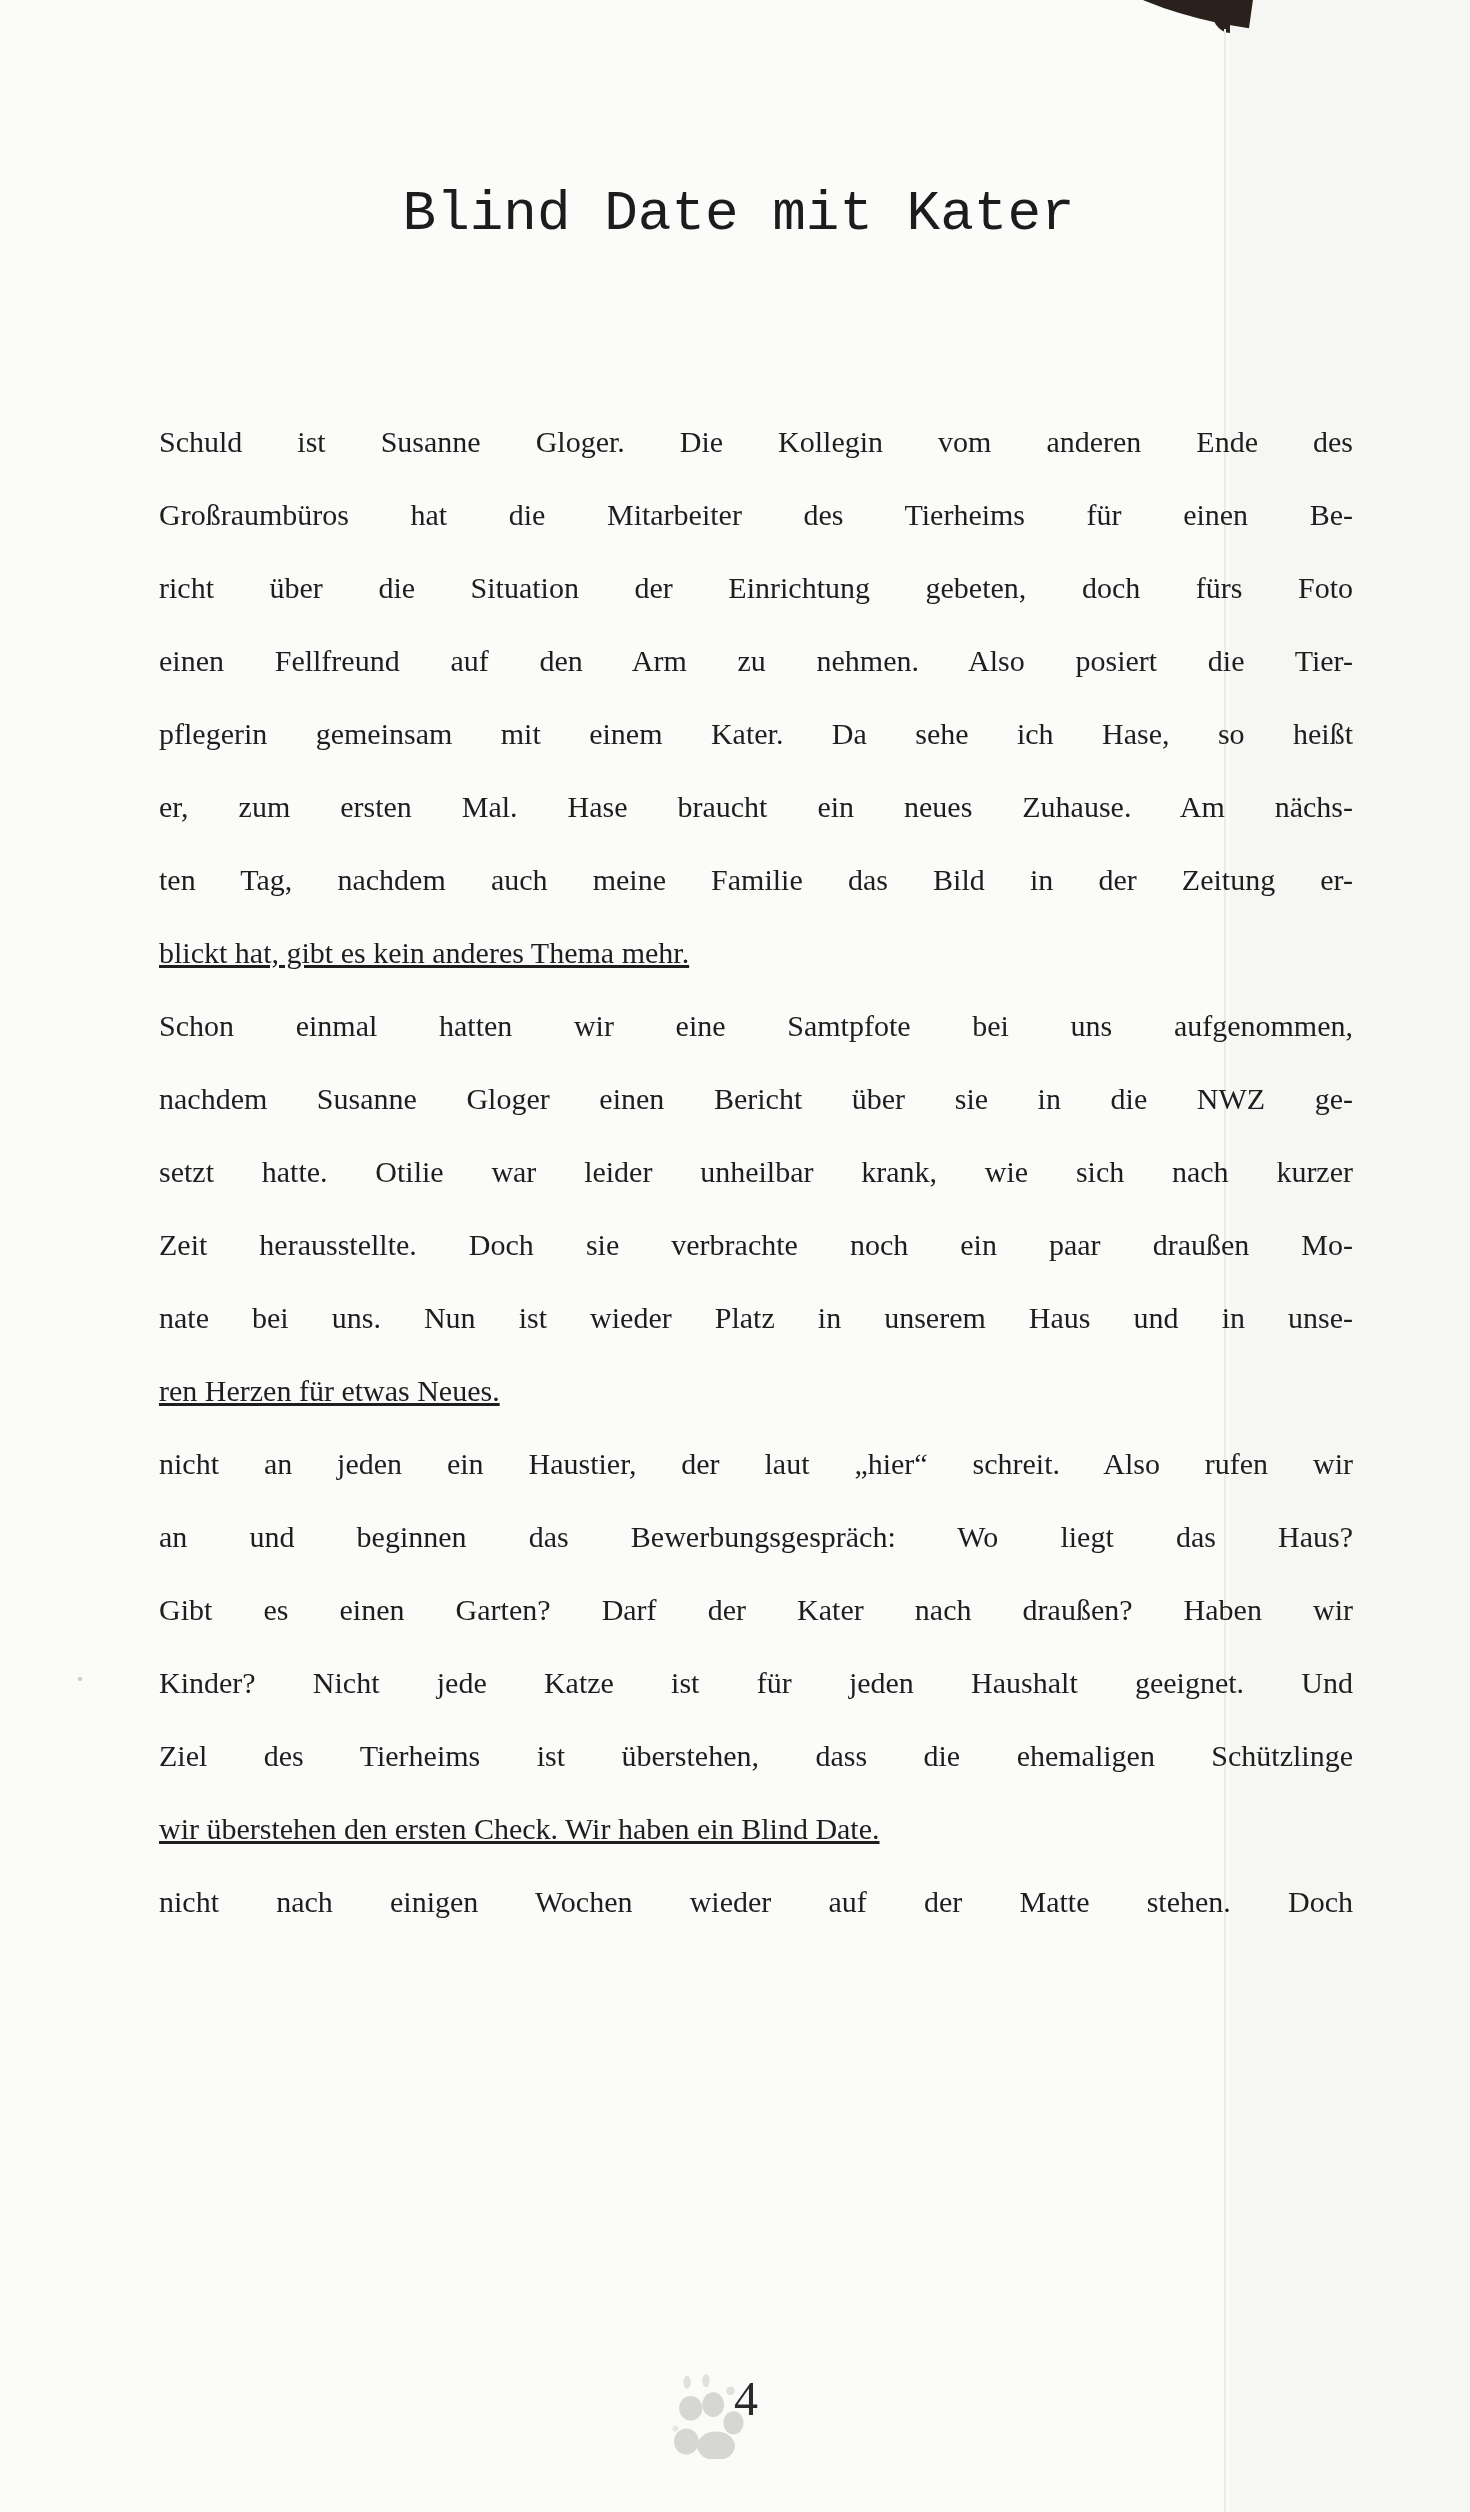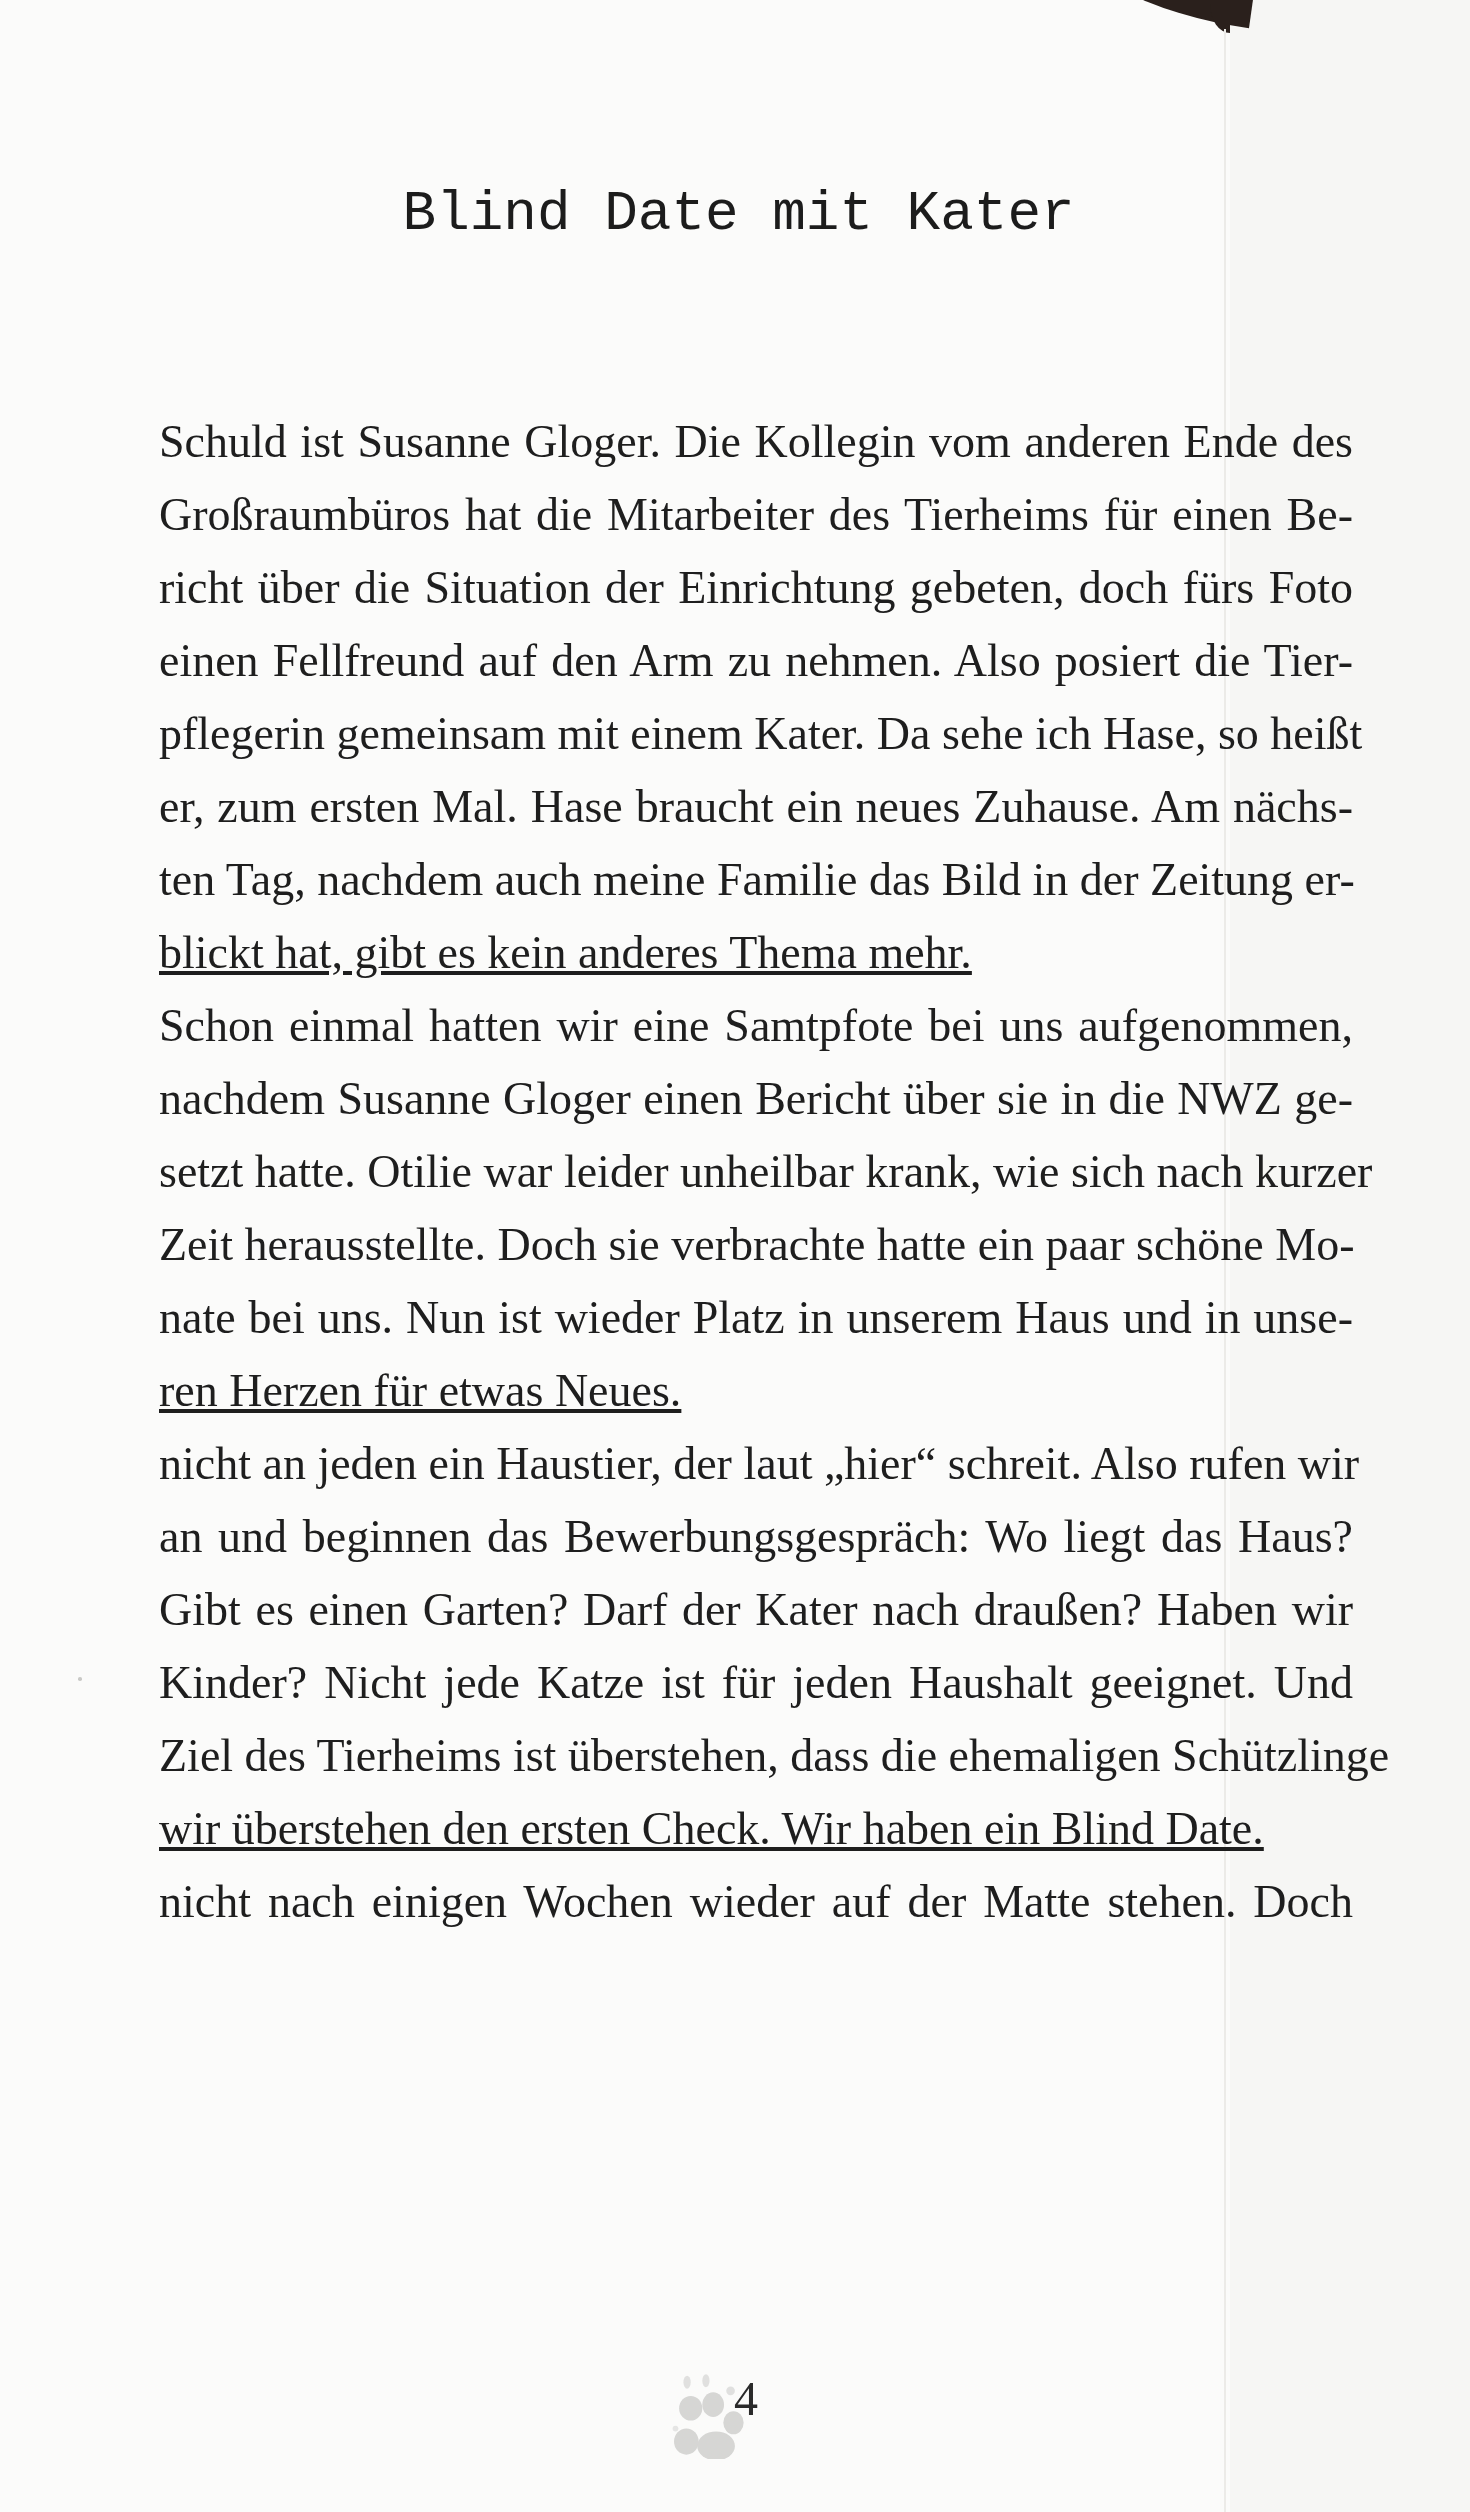--- a/index.html
+++ b/index.html
@@ -64,21 +64,21 @@
       font-weight: normal;
       padding-left: 7.2px;
       box-sizing: border-box;
     }
     .body-text {
       position: absolute;
       left: 159px;
       top: 405px;
       width: 1194px;
       font-family: "Liberation Serif", "DejaVu Serif", serif;
-      font-size: 46px;
+      font-size: 30px;
       color: #1e1e1e;
     }
     .para {
       margin: 0;
     }
     .line {
       display: block;
       height: 73px;
       line-height: 73px;
       white-space: nowrap;
@@ -142,21 +142,21 @@
       <span class="line">einen Fellfreund auf den Arm zu nehmen. Also posiert die Tier-</span>
       <span class="line">pflegerin gemeinsam mit einem Kater. Da sehe ich Hase, so heißt</span>
       <span class="line">er, zum ersten Mal. Hase braucht ein neues Zuhause. Am nächs-</span>
       <span class="line">ten Tag, nachdem auch meine Familie das Bild in der Zeitung er-</span>
       <span class="line last">blickt hat, gibt es kein anderes Thema mehr.</span>
     </p>
     <p class="para">
       <span class="line">Schon einmal hatten wir eine Samtpfote bei uns aufgenommen,</span>
       <span class="line">nachdem Susanne Gloger einen Bericht über sie in die NWZ ge-</span>
       <span class="line">setzt hatte. Otilie war leider unheilbar krank, wie sich nach kurzer</span>
-      <span class="line">Zeit herausstellte. Doch sie verbrachte hatte ein paar schöne Mo-</span>
+      <span class="line">Zeit herausstellte. Doch sie verbrachte noch ein paar draußen Mo-</span>
       <span class="line">nate bei uns. Nun ist wieder Platz in unserem Haus und in unse-</span>
       <span class="line last">ren Herzen für etwas Neues.</span>
     </p>
     <p class="para">
       <span class="line">nicht an jeden ein Haustier, der laut „hier“ schreit. Also rufen wir</span>
       <span class="line">an und beginnen das Bewerbungsgespräch: Wo liegt das Haus?</span>
       <span class="line">Gibt es einen Garten? Darf der Kater nach draußen? Haben wir</span>
       <span class="line">Kinder? Nicht jede Katze ist für jeden Haushalt geeignet. Und</span>
       <span class="line">Ziel des Tierheims ist überstehen, dass die ehemaligen Schützlinge</span>
       <span class="line last">wir überstehen den ersten Check. Wir haben ein Blind Date.</span>

